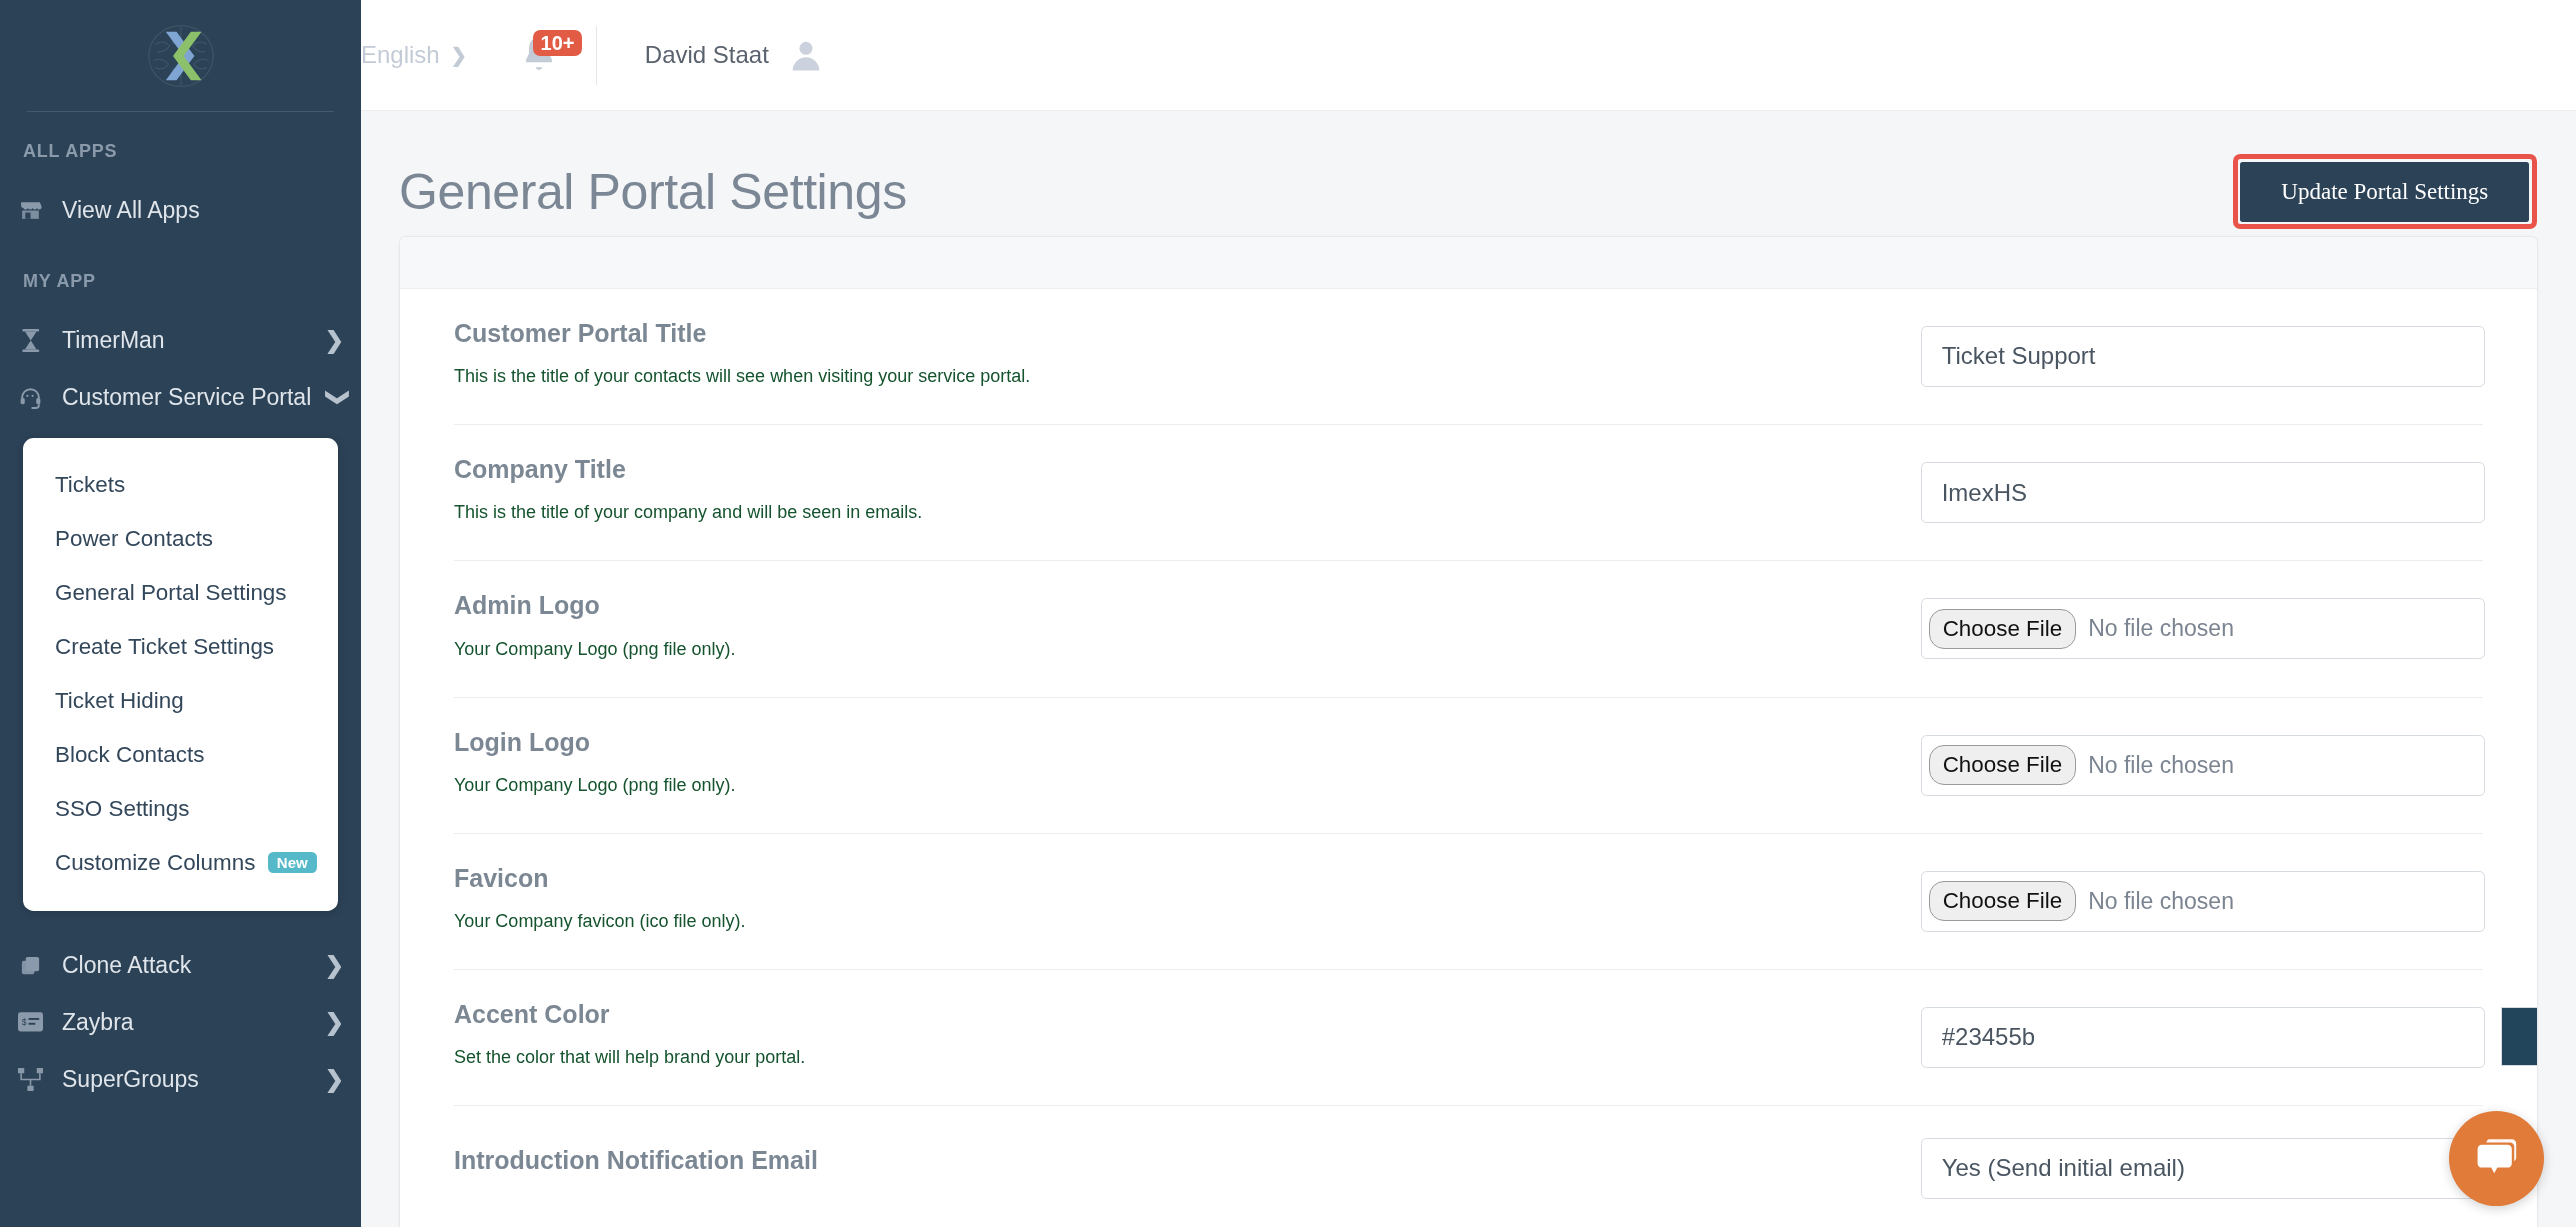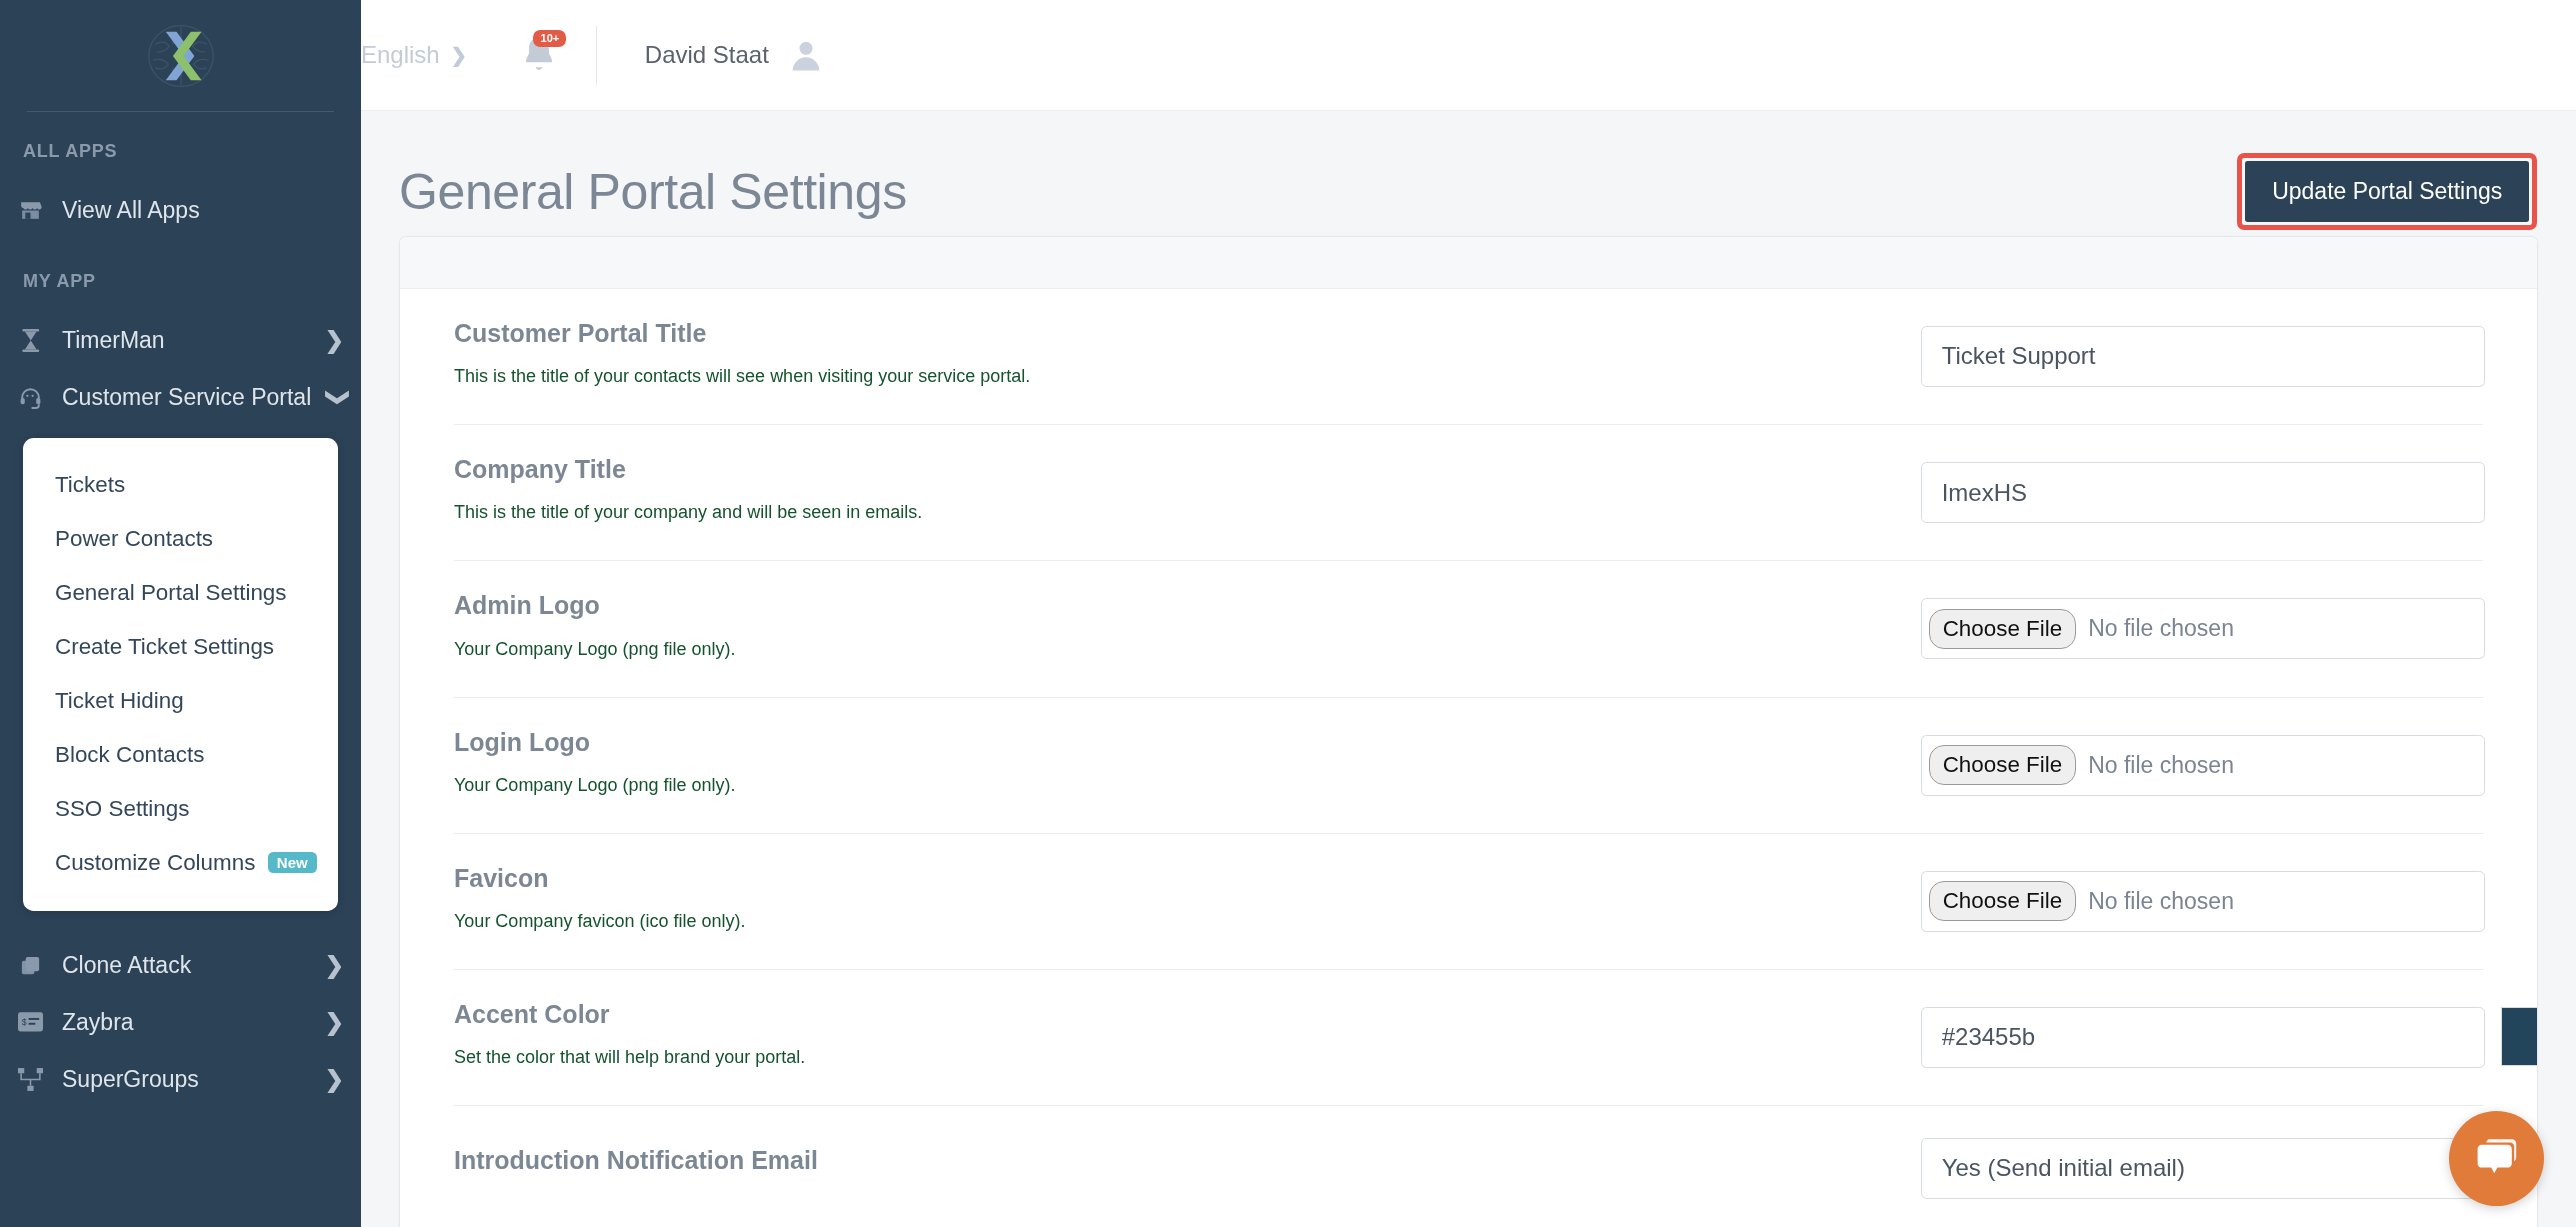--- a/index.html
+++ b/index.html
@@ -60,37 +60,37 @@
   .topbar {
     height: 111px; background: #ffffff; display: flex; align-items: center;
     padding-right: 52px; gap: 0;
     border-bottom: 0.9px solid #eceef0; flex: 0 0 111px;
   }
   .lang { display: flex; align-items: center; gap: 10.7px; color: #c3cbd6; font-size: 24px; cursor: pointer; }
   .lang .chev { font-size: 19.7px; font-weight: 700; }
   .bell-wrap { position: relative; margin-left: 54px; margin-right: 36px; cursor: pointer; width: 39px; height: 43px;}
   .bell-badge {
     position: absolute; top: -3.6px; left: 12.5px; background: #e25c45; color: #fff;
-    font-size: 11px; font-weight: 700; border-radius: 7.2px; padding: 2.7px 7.2px 3.6px 7.2px; line-height: 1;
+    font-size: 20px; font-weight: 700; border-radius: 7.2px; padding: 2.7px 7.2px 3.6px 7.2px; line-height: 1;
   }
   .topbar-sep { width: 0.9px; height: 59px; background: #e3e6ea; margin-right: 48px; }
   .user { display: flex; align-items: center; gap: 19.7px; cursor: pointer; }
   .user-name { color: #59626d; font-size: 24px; }
   .avatar { width: 34px; height: 34px; }
 
   .page-head {
     display: flex; align-items: center; justify-content: space-between;
     padding: 36px 39px 0 38px; height: 125px; flex: 0 0 125px;
   }
   .page-title { color: #7b8794; font-size: 50px; font-weight: 400; letter-spacing: -0.4px; }
   .btn-hl { border: 5.4px solid #e8534a; border-radius: 7.2px; padding: 2.7px; }
   .btn-primary {
     background: #2c4257; color: #ffffff; font-size: 23px;
-    border: none; border-radius: 2.7px; padding: 17px 27px; cursor: pointer;
-    font-family: Liberation Sans, sans-serif; white-space: nowrap;
+    border: none; border-radius: 2.7px; padding: 17px 41px; cursor: pointer;
+    font-family: Liberation Serif, serif; white-space: nowrap;
   }
 
   .card {
     margin: 0 38px; background: #ffffff; border-radius: 7.2px 7.2px 0 0;
     border: 0.9px solid #e6e9ec; border-bottom: none;
     box-shadow: 0 0.9px 2.7px rgba(0,0,0,0.04);
     flex: 1; overflow: hidden;
   }
   .card-strip { height: 52px; background: #f7f8fa; border-bottom: 0.9px solid #eceef1; }
   .card-body { padding: 0 54px; }

